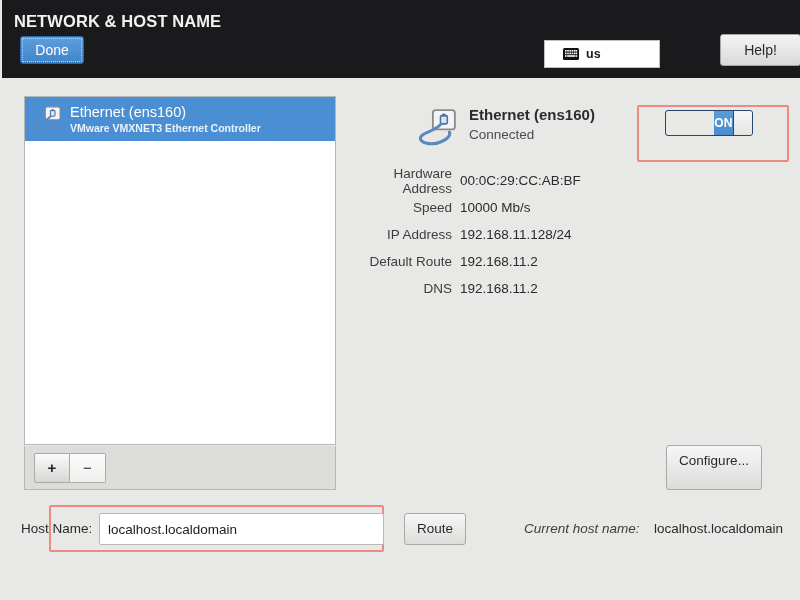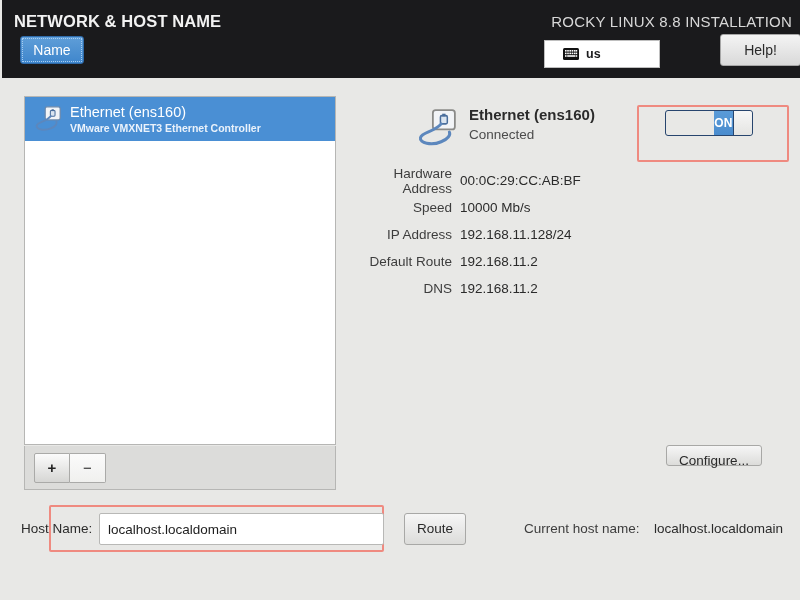--- a/index.html
+++ b/index.html
@@ -189,21 +189,21 @@
   }
   #toggle-knob {
     width: 44px;
     background: linear-gradient(#f7f7f7, #e4e4e2);
     border-left: 1px solid #27456e;
     border-radius: 0 3px 3px 0;
   }
 
   #configure-button {
     position: absolute; left: 666px; top: 445px;
-    width: 96px; height: 21px;
+    width: 96px; height: 45px;
     background: linear-gradient(#f6f6f6, #dcdcda);
     border: 1px solid #a8a8a6;
     border-radius: 3px;
     font-size: 13.5px;
     color: #2a2a2a;
     line-height: 29px;
     text-align: center;
     cursor: pointer;
   }
 
@@ -236,35 +236,34 @@
     border: 1px solid #a8a8a6;
     border-radius: 3px;
     font-size: 13.5px;
     color: #2a2a2a;
     line-height: 30px;
     text-align: center;
     cursor: pointer;
   }
   #current-hostname-label {
     position: absolute; left: 524px; top: 521px;
-    font-size: 13.5px; color: #3d3d3d;
+    font-size: 13.5px; color: #3d3d3d; font-style: italic;
   }
   #current-hostname-value {
     position: absolute; left: 654px; top: 521px;
     font-size: 13.5px; color: #2b2b2b;
   }
 </style>
 </head>
 <body>
 
 <div id="header">
   <div id="hdr-title">NETWORK &amp; HOST NAME</div>
-  <div id="hdr-product">ROCKY LINUX 8.8 INSTALLATION</div>
-
-  <div id="done-button">Name</div>
+
+  <div id="done-button">Done</div>
 
   <div id="keyboard-indicator">
     <svg id="kbd-icon" viewBox="0 0 16 12">
       <rect x="0" y="0" width="16" height="12" rx="1.5" fill="#111"></rect>
       <g fill="#ffffff">
         <rect x="2" y="2" width="1.6" height="1.6"></rect>
         <rect x="4.2" y="2" width="1.6" height="1.6"></rect>
         <rect x="6.4" y="2" width="1.6" height="1.6"></rect>
         <rect x="8.6" y="2" width="1.6" height="1.6"></rect>
         <rect x="10.8" y="2" width="1.6" height="1.6"></rect>

